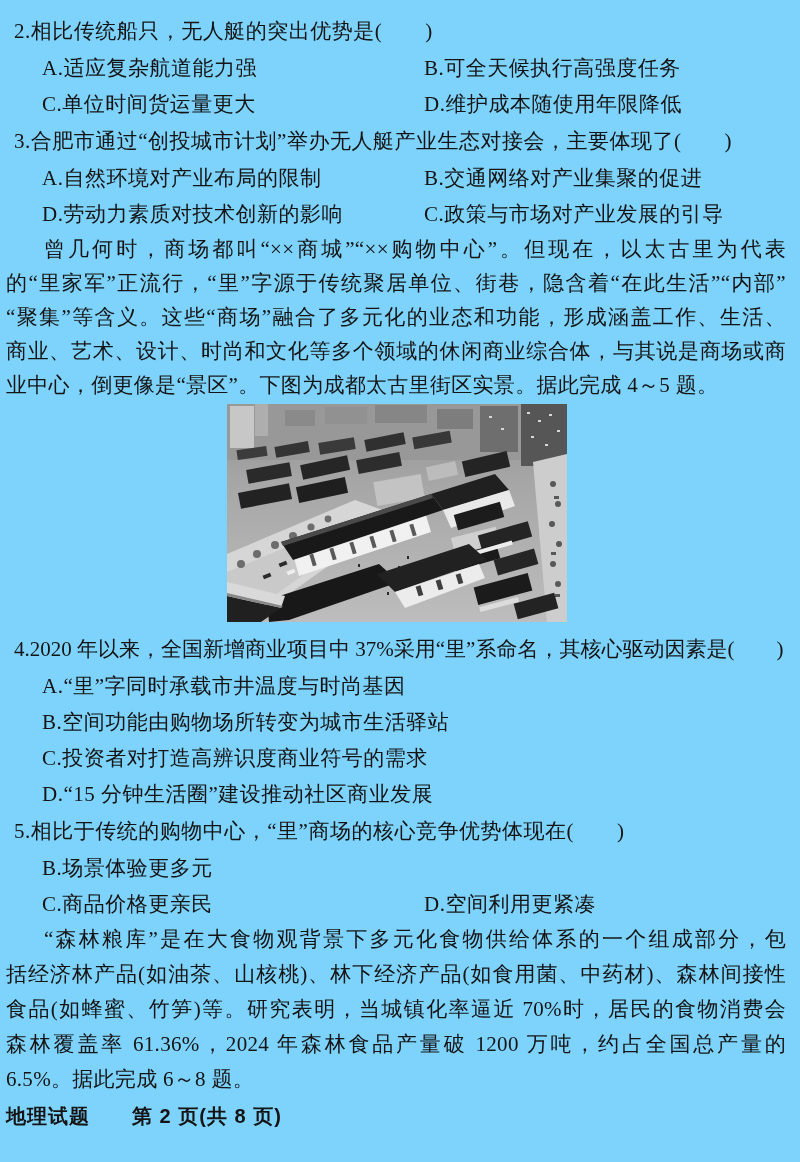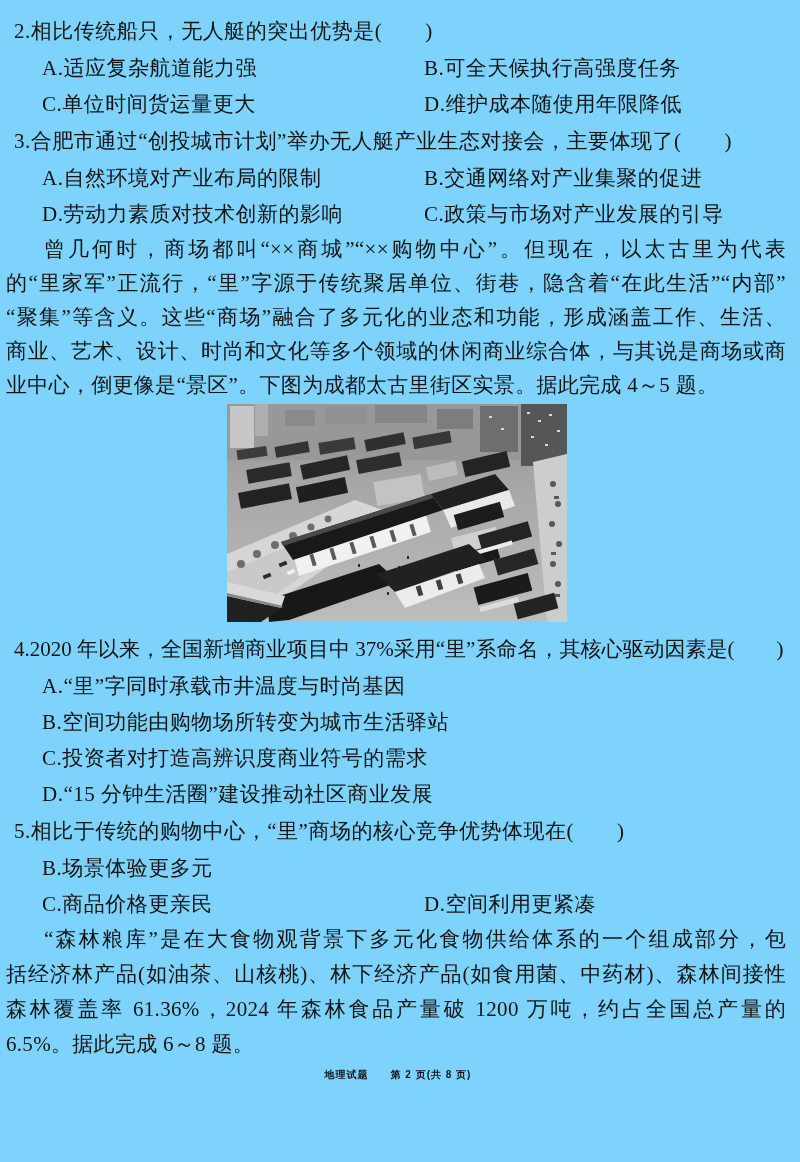--- a/index.html
+++ b/index.html
@@ -51,22 +51,21 @@
   .passage .pline.pl-last { text-align-last: left; }
   figure.photo {
     width: 340px;
     height: 218px;
     margin: 2px 0 8px 221px;
   }
   figure.photo svg { display: block; }
   .q4-block { margin-top: 8px; }
   .footer {
     margin-top: 6px;
-    text-align: center;
-    font-size: 10px;
+    font-size: 20px;
     font-weight: bold;
     font-family: "Liberation Sans", "DejaVu Sans", sans-serif;
     letter-spacing: 1px;
   }
 </style>
 </head>
 <body>
 
 <div class="page">
 
@@ -249,20 +248,21 @@
     </div>
     <div class="opt-row">
       <span>C.商品价格更亲民</span>
       <span>D.空间利用更紧凑</span>
     </div>
   </section>
 
   <section class="passage passage2">
     <div class="pline pl-first">“森林粮库”是在大食物观背景下多元化食物供给体系的一个组成部分，包</div>
     <div class="pline">括经济林产品(如油茶、山核桃)、林下经济产品(如食用菌、中药材)、森林间接性</div>
+    <div class="pline">食品(如蜂蜜、竹笋)等。研究表明，当城镇化率逼近 70%时，居民的食物消费会</div>
     <div class="pline">森林覆盖率 61.36%，2024 年森林食品产量破 1200 万吨，约占全国总产量的</div>
     <div class="pline pl-last">6.5%。据此完成 6～8 题。</div>
   </section>
 
   <div class="footer">
     <span>地理试题　　第 2 页(共 8 页)</span>
   </div>
 
 </div>
 

